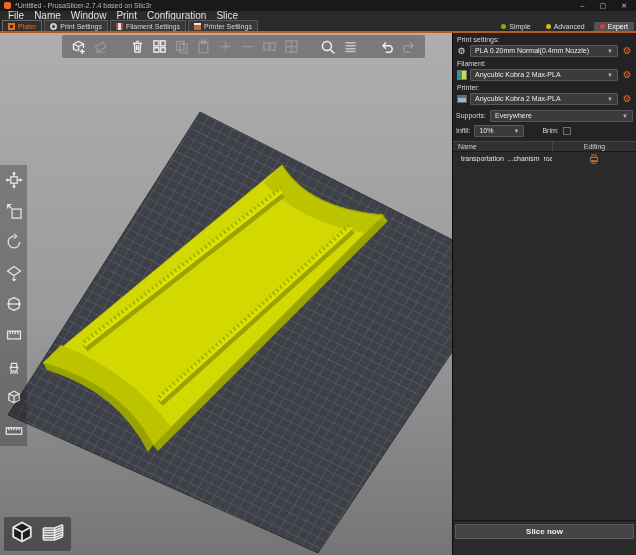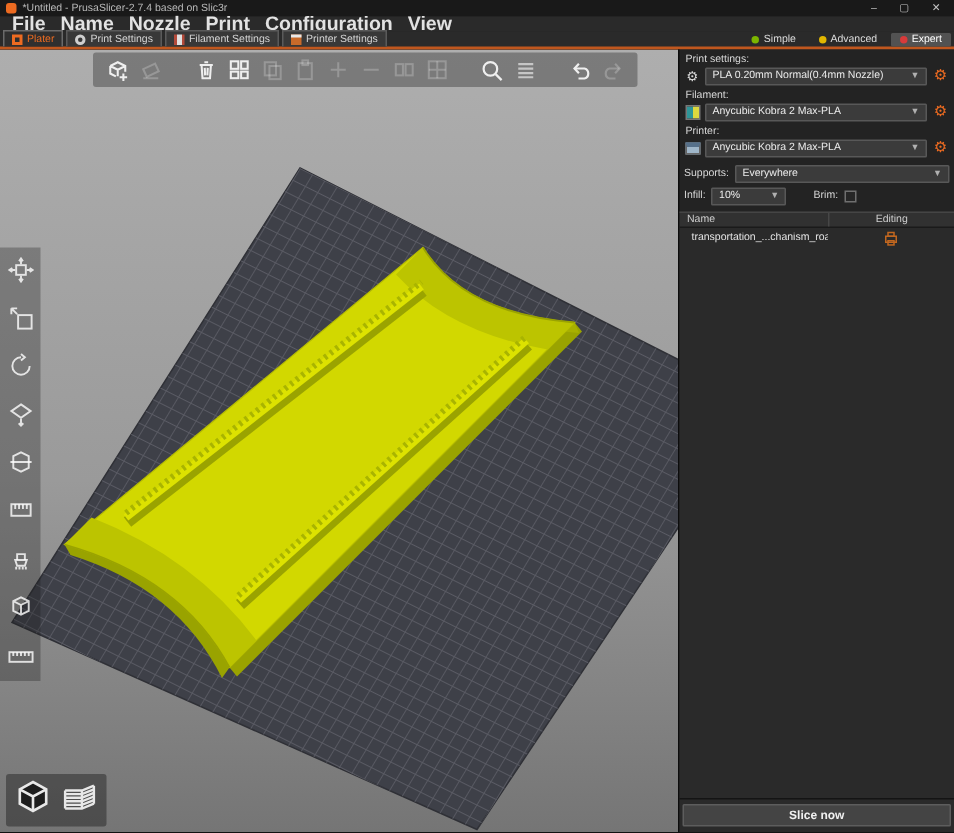--- a/index.html
+++ b/index.html
@@ -9,21 +9,21 @@
 
   
   .titlebar { height:11px; background:#191919; display:flex; align-items:center; gap:4px; padding-left:4px; }
   .app-logo { width:7px; height:7px; background:#ED6B21; border-radius:2px; flex:none; }
   .title-text { font-size:7px; color:#b9b9b9; white-space:nowrap; }
   .win-controls { margin-left:auto; display:flex; gap:15px; padding-right:9px; }
   .win-controls span { color:#c5c5c5; font-size:7px; line-height:11px; }
 
   
   .menubar { height:10px; background:#2a2a2a; display:flex; align-items:center; padding-left:3px; }
-  .menu-item { font-size:13px; color:#e2e2e2; padding:0 5px; line-height:10px;font-weight:bold; }
+  .menu-item { font-size:10px; color:#e2e2e2; padding:0 5px; line-height:10px; }
 
   
   .tabbar { height:12px; background:#2a2a2a; display:flex; align-items:flex-end; padding-left:2px; border-bottom:2px solid #C0571E; }
   .tab { height:11px; display:flex; align-items:center; gap:3px; padding:0 5px; font-size:7px; color:#d5d5d5; background:#383838; border:1px solid #5a5a5a; border-bottom:none; margin-right:2px; }
   .tab.selected { background:#2f2f2f; color:#ED6B21; border-color:#6a6a6a; }
   .tab-ic { width:7px; height:7px; flex:none; }
   .ic-plater { border:2px solid #ED6B21; }
   .ic-gear { border:2px solid #cfcfcf; border-radius:50%; }
   .ic-filament { background:linear-gradient(90deg,#b34a3a 0 28%,#e0e0e0 28% 72%,#b34a3a 72%); }
   .ic-printer { background:#c96a2a; border-top:2px solid #e8e8e8; }
@@ -71,45 +71,45 @@
   .checkbox { width:8px; height:8px; background:#262626; border:1px solid #6f6f6f; flex:none; }
 
   .list-header { height:11px; background:#313131; display:flex; border-top:1px solid #454545; border-bottom:1px solid #1a1a1a; color:#cfcfcf; font-size:7px; }
   .col-name { flex:1; display:flex; align-items:center; padding-left:5px; }
   .col-editing { width:84px; border-left:1px solid #474747; display:flex; align-items:center; justify-content:center; }
   .list-body { flex:1; background:#2a2a2a; }
   .obj-row { height:13px; display:flex; align-items:center; }
   .obj-name { flex:1; display:flex; align-items:center; gap:4px; padding-left:8px; font-size:7px; color:#e3e3e3; white-space:nowrap; overflow:hidden; }
   .obj-editing { width:84px; display:flex; justify-content:center; }
 
-  .sidebar-bottom { border-top:1px solid #141414; background:#2a2a2a; padding:3px 2px 4px; }
+  .sidebar-bottom { border-top:1px solid #141414; background:#2a2a2a; padding:3px 2px 16px; }
   .slice-btn { width:100%; height:15px; background:#444444; border:1px solid #5d5d5d; border-radius:1px; color:#f0f0f0; font-size:8px; font-weight:bold; display:flex; align-items:center; justify-content:center; }
 </style>
 </head>
 <body>
 
 <div class="window">
 
   <div class="titlebar">
     <span class="app-logo"></span>
     <span class="title-text">*Untitled - PrusaSlicer-2.7.4 based on Slic3r</span>
     <span class="win-controls">
       <span>–</span>
       <span>▢</span>
       <span>✕</span>
     </span>
   </div>
 
   <div class="menubar">
     <span class="menu-item">File</span>
     <span class="menu-item">Name</span>
-    <span class="menu-item">Nozzle</span>
+    <span class="menu-item">Window</span>
     <span class="menu-item">Print</span>
     <span class="menu-item">Configuration</span>
-    <span class="menu-item">View</span>
+    <span class="menu-item">Slice</span>
   </div>
 
   <div class="tabbar">
     <div class="tab selected">
       <span class="tab-ic ic-plater"></span>
       <span>Plater</span>
     </div>
     <div class="tab">
       <span class="tab-ic ic-gear"></span>
       <span>Print Settings</span>

